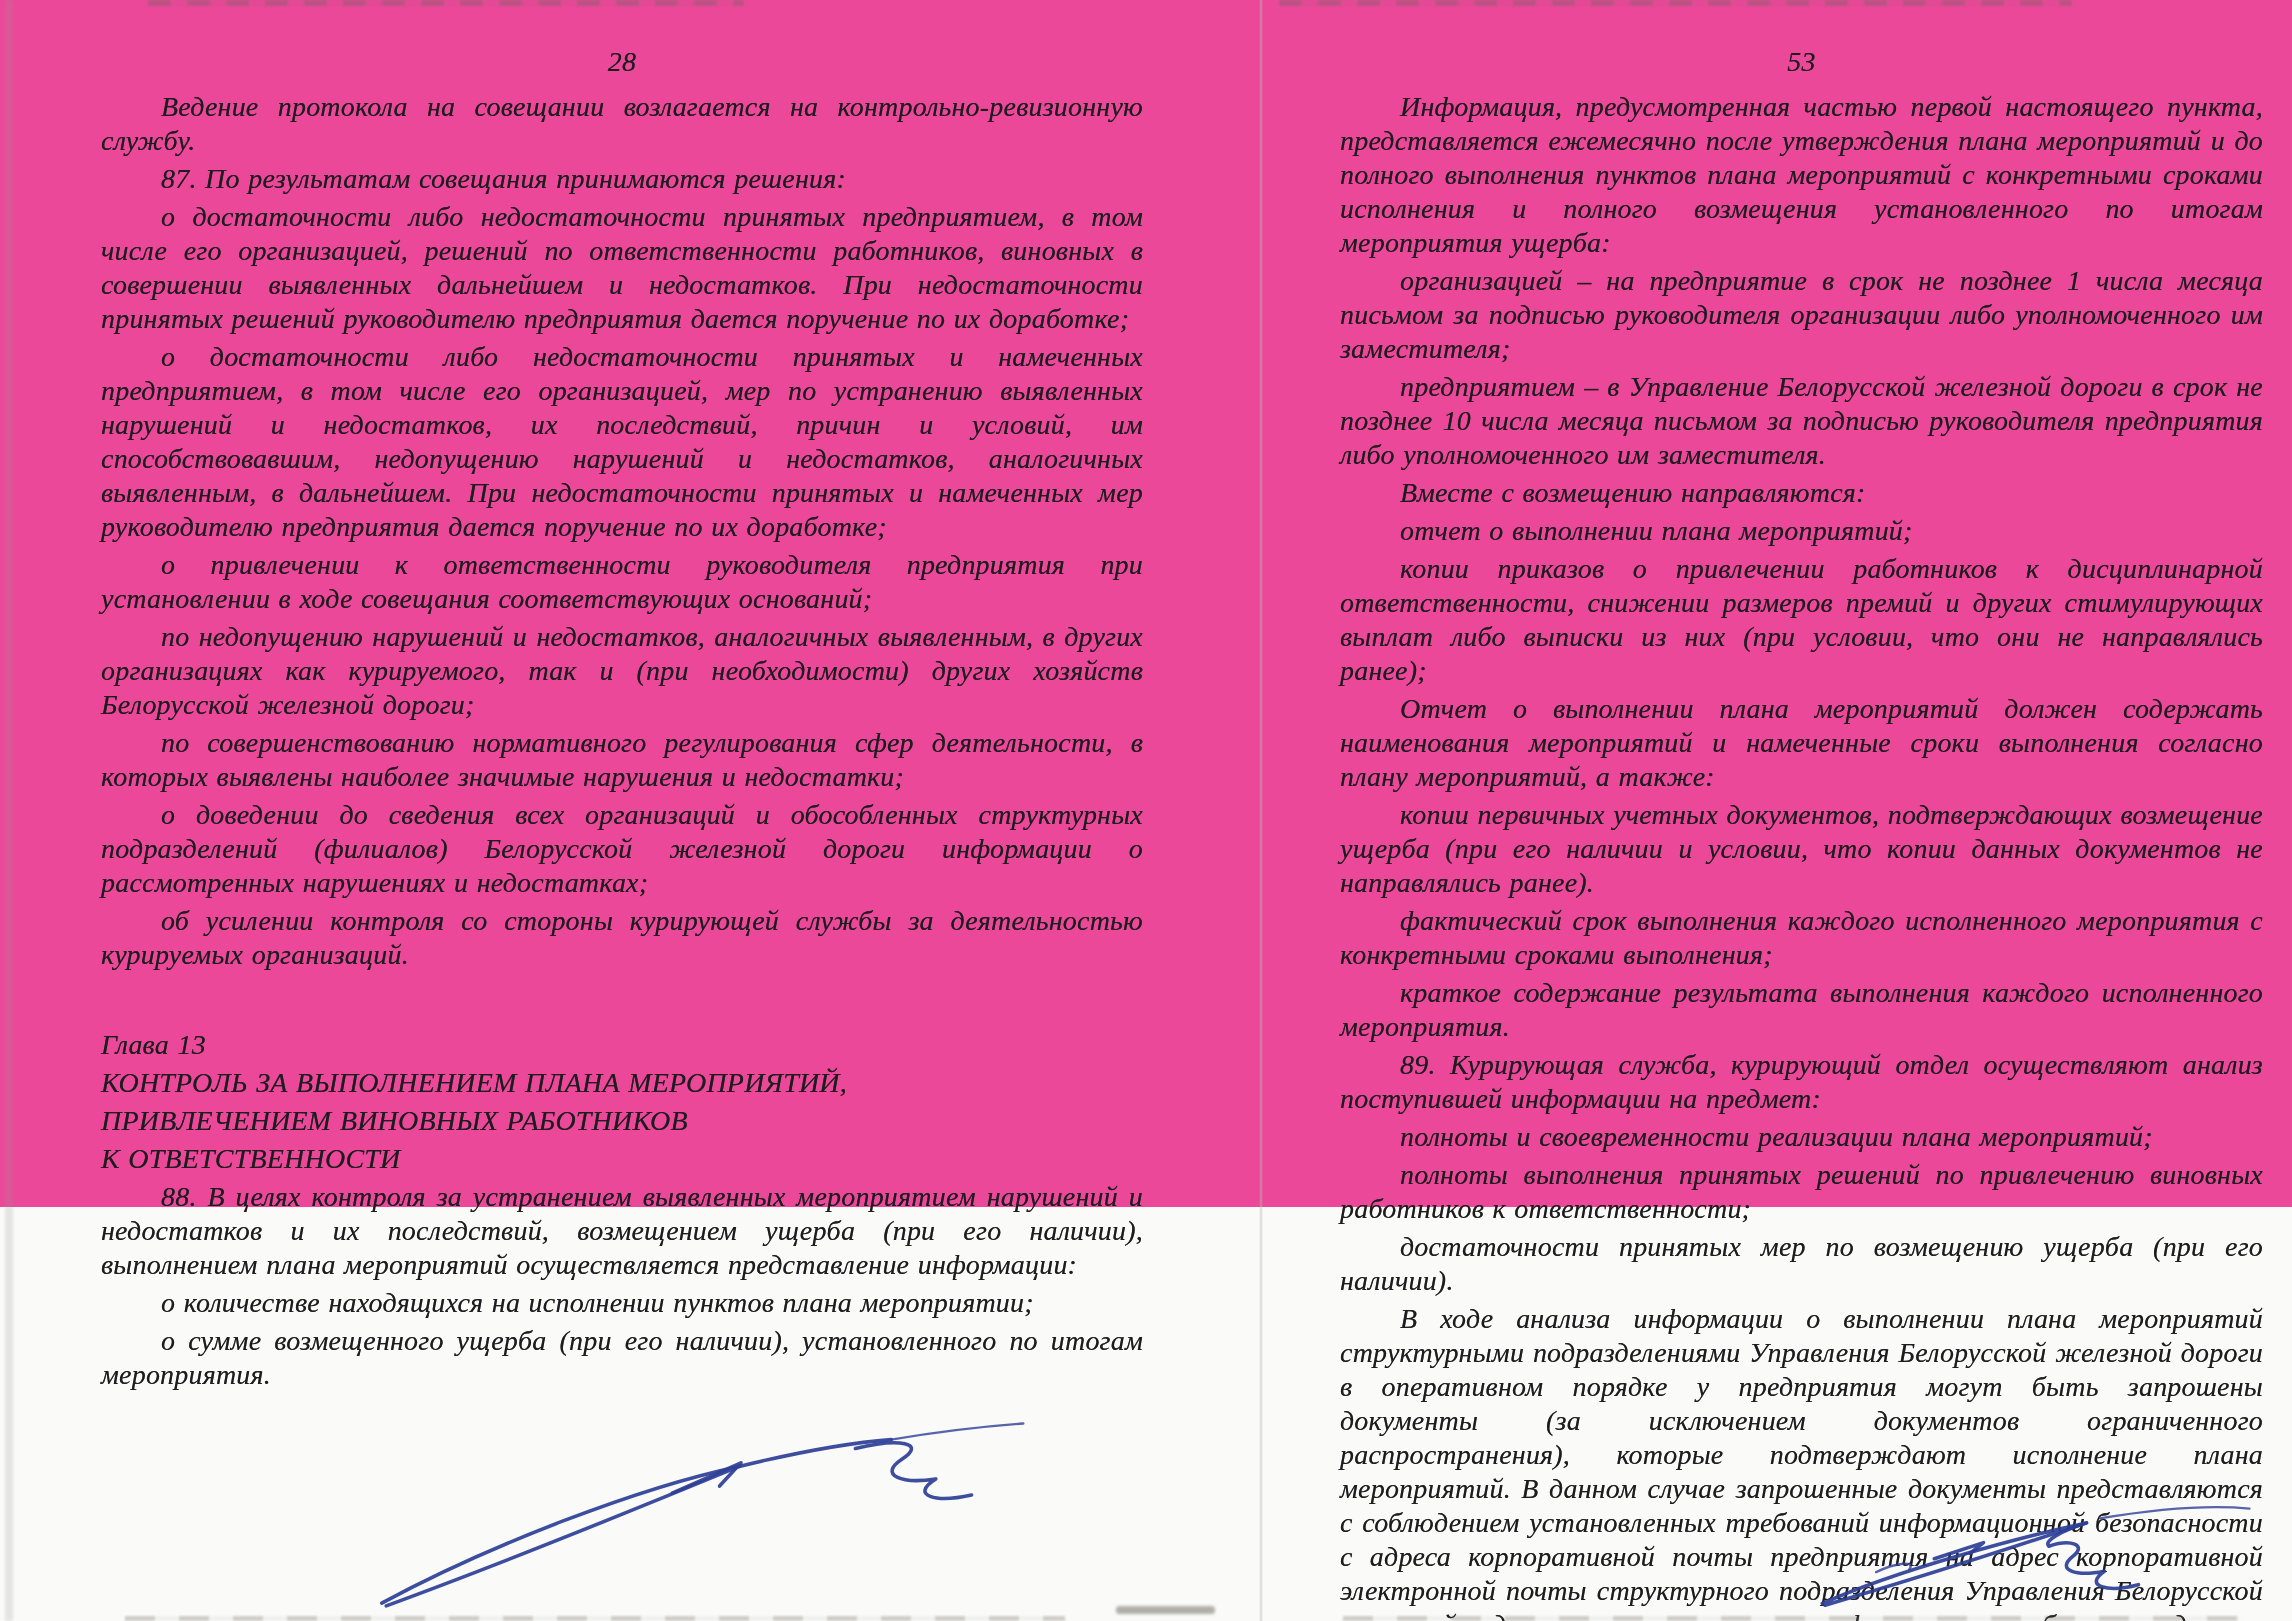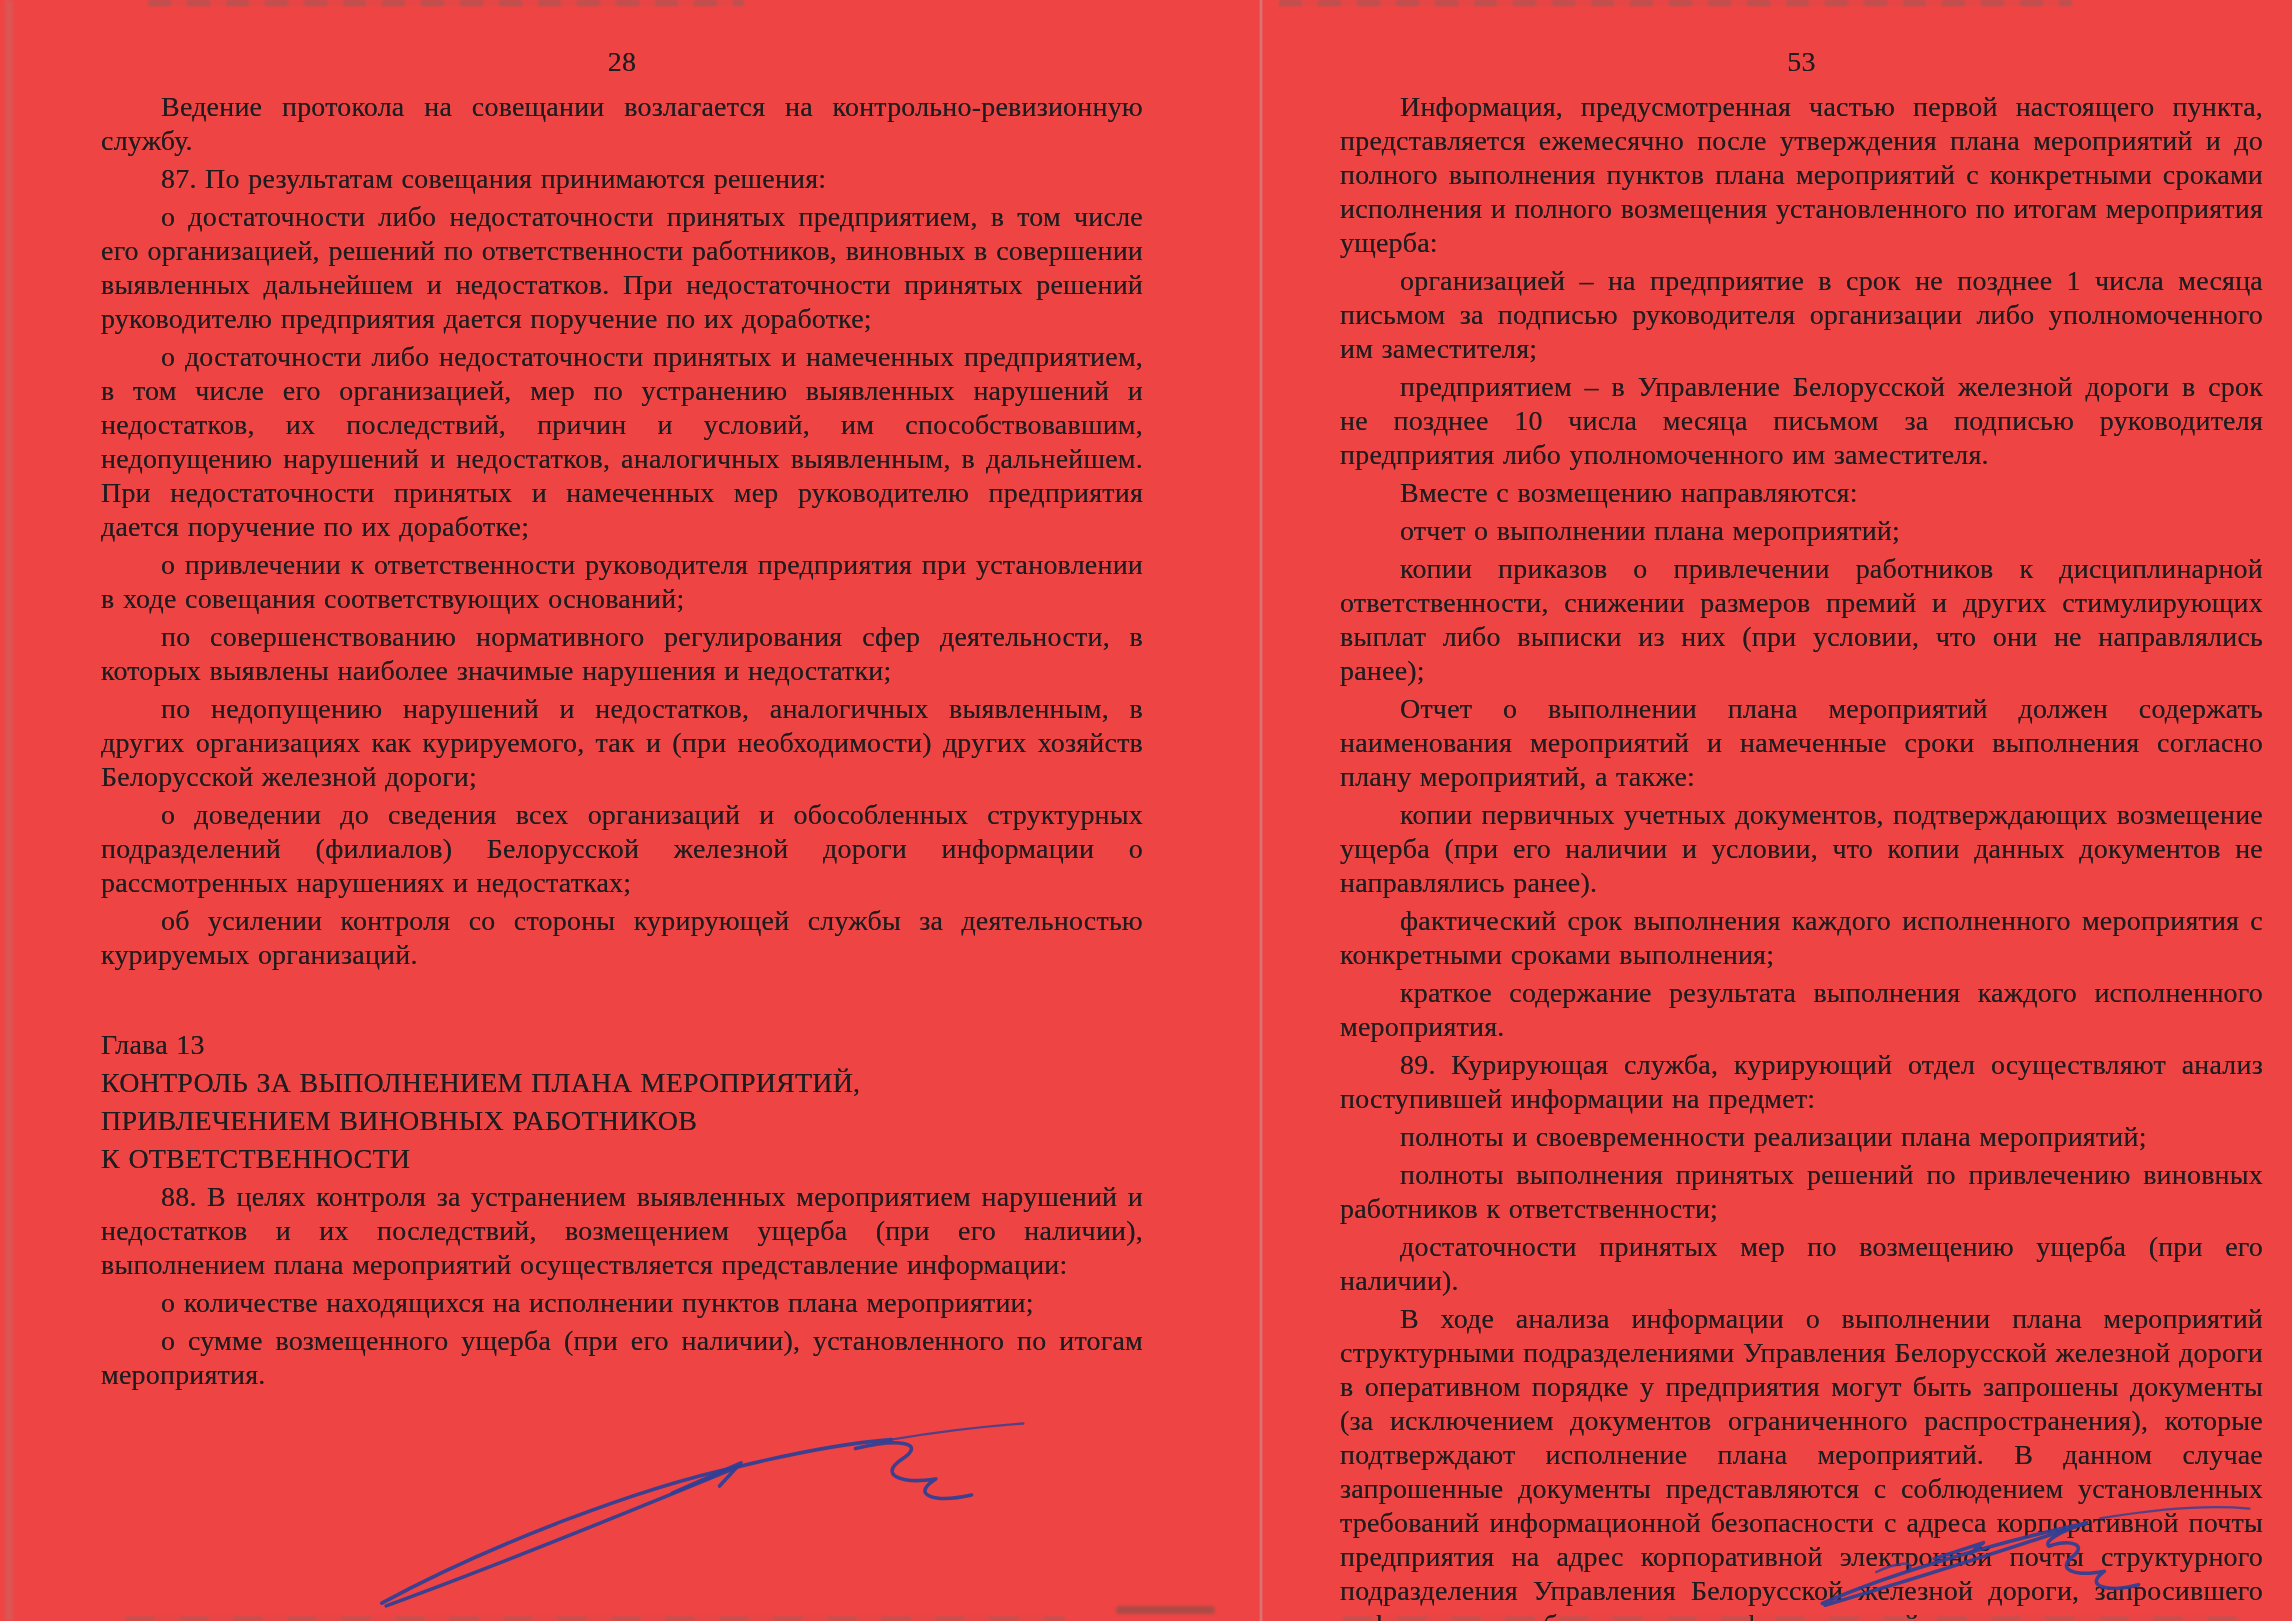--- a/index.html
+++ b/index.html
@@ -10,22 +10,23 @@
     overflow: hidden;
     font-family: "Liberation Serif", "DejaVu Serif", serif;
     color: #1d1d1f;
   }
   .scan-spread {
     position: absolute; left: 0; top: 0;
     width: 2293px; height: 1621px;
     background: #fafaf8;
   }
   .page {
-    position: absolute; top: 0; height: 1621px;
-    background: #ef4444;
+    position: absolute; top: 0; height: 1207px;
+    background: #ec4899;
+    font-style: italic;
   }
   .page-left  { left: 0;     width: 1261px; }
   .page-right { left: 1261px; width: 1032px; }
   .page-seam {
     position: absolute; left: 1259px; top: 0; width: 3.6px; height: 1621px;
     background: linear-gradient(to right, rgba(210,210,204,0), rgba(185,185,178,.55), rgba(210,210,204,0));
   }
   .left-edge-shadow {
     position: absolute; left: 5.4px; top: 0; width: 7.2px; height: 1621px;
     background: rgba(150,150,143,.22); filter: blur(1.8px);
@@ -92,22 +93,22 @@
 
   <div class="page page-left">
     <div class="text-col text-col-left">
       <p class="page-number">28</p>
 
       <p class="para">Ведение протокола на совещании возлагается на контрольно-ревизионную службу.</p>
       <p class="para">87. По результатам совещания принимаются решения:</p>
       <p class="para">о достаточности либо недостаточности принятых предприятием, в том числе его организацией, решений по ответственности работников, виновных в совершении выявленных дальнейшем и недостатков. При недостаточности принятых решений руководителю предприятия дается поручение по их доработке;</p>
       <p class="para">о достаточности либо недостаточности принятых и намеченных предприятием, в том числе его организацией, мер по устранению выявленных нарушений и недостатков, их последствий, причин и условий, им способствовавшим, недопущению нарушений и недостатков, аналогичных выявленным, в дальнейшем. При недостаточности принятых и намеченных мер руководителю предприятия дается поручение по их доработке;</p>
       <p class="para">о привлечении к ответственности руководителя предприятия при установлении в ходе совещания соответствующих оснований;</p>
+      <p class="para">по недопущению нарушений и недостатков, аналогичных выявленным, в других организациях как курируемого, так и (при необходимости) других хозяйств Белорусской железной дороги;</p>
       <p class="para">по совершенствованию нормативного регулирования сфер деятельности, в которых выявлены наиболее значимые нарушения и недостатки;</p>
-      <p class="para">по недопущению нарушений и недостатков, аналогичных выявленным, в других организациях как курируемого, так и (при необходимости) других хозяйств Белорусской железной дороги;</p>
       <p class="para">о доведении до сведения всех организаций и обособленных структурных подразделений (филиалов) Белорусской железной дороги информации о рассмотренных нарушениях и недостатках;</p>
       <p class="para">об усилении контроля со стороны курирующей службы за деятельностью курируемых организаций.</p>
 
       <div class="chapter-gap"></div>
       <p class="center">Глава 13</p>
       <p class="center">КОНТРОЛЬ ЗА ВЫПОЛНЕНИЕМ ПЛАНА МЕРОПРИЯТИЙ,</p>
       <p class="center">ПРИВЛЕЧЕНИЕМ ВИНОВНЫХ РАБОТНИКОВ</p>
       <p class="center">К ОТВЕТСТВЕННОСТИ</p>
 
       <p class="para">88. В целях контроля за устранением выявленных мероприятием нарушений и недостатков и их последствий, возмещением ущерба (при его наличии), выполнением плана мероприятий осуществляется представление информации:</p>

